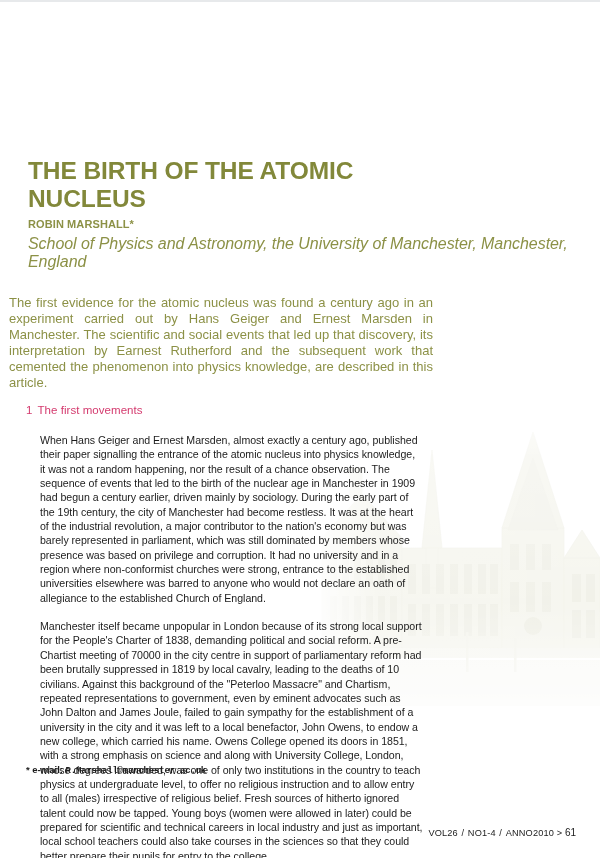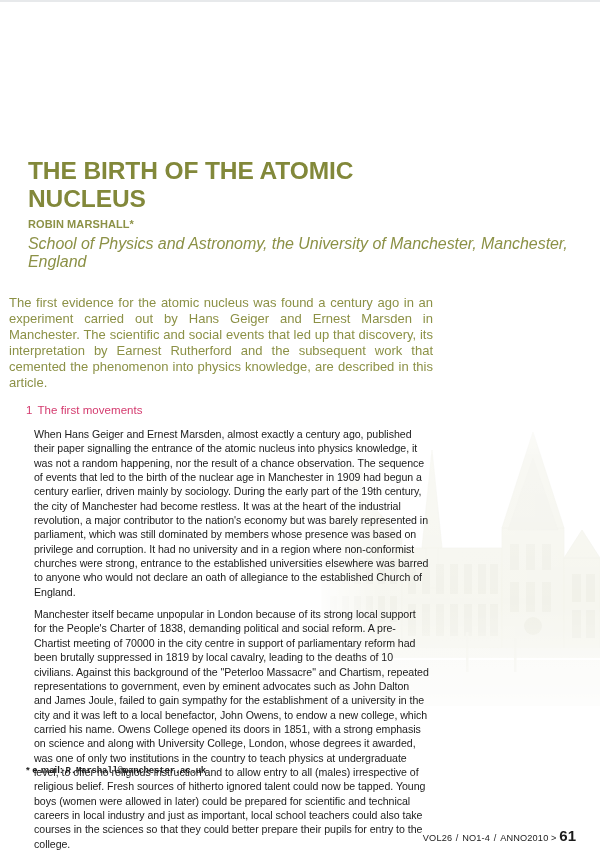--- a/index.html
+++ b/index.html
@@ -119,21 +119,21 @@
   #body-copy {
     position: absolute;
     left: 26px;
     top: 419px;
     width: 411px;
     font-size: 10.6px;
     line-height: 14.35px;
     color: #1b1b1b;
     letter-spacing: -0.03px;
   }
-  #body-copy p { margin: 8px; }
+  #body-copy p { margin: 14px; }
 
   
   #footnote {
     position: absolute;
     left: 26px;
     top: 764px;
     font-size: 9.5px;
     font-weight: bold;
     color: #1b1b1b;
   }
@@ -148,22 +148,22 @@
   #footer {
     position: absolute;
     right: 24px;
     top: 827px;
     font-size: 9.2px;
     color: #1b1b1b;
     letter-spacing: 0.15px;
     white-space: nowrap;
   }
   #footer .pageno {
-    font-weight: bold;
-    font-size: 15px;
+    font-weight: normal;
+    font-size: 10px;
     letter-spacing: 0;
   }
   #footer .sep { margin: 0 1px; }
 </style>
 </head>
 <body>
 
 <div id="page">
 
   <div id="top-rule"></div>

